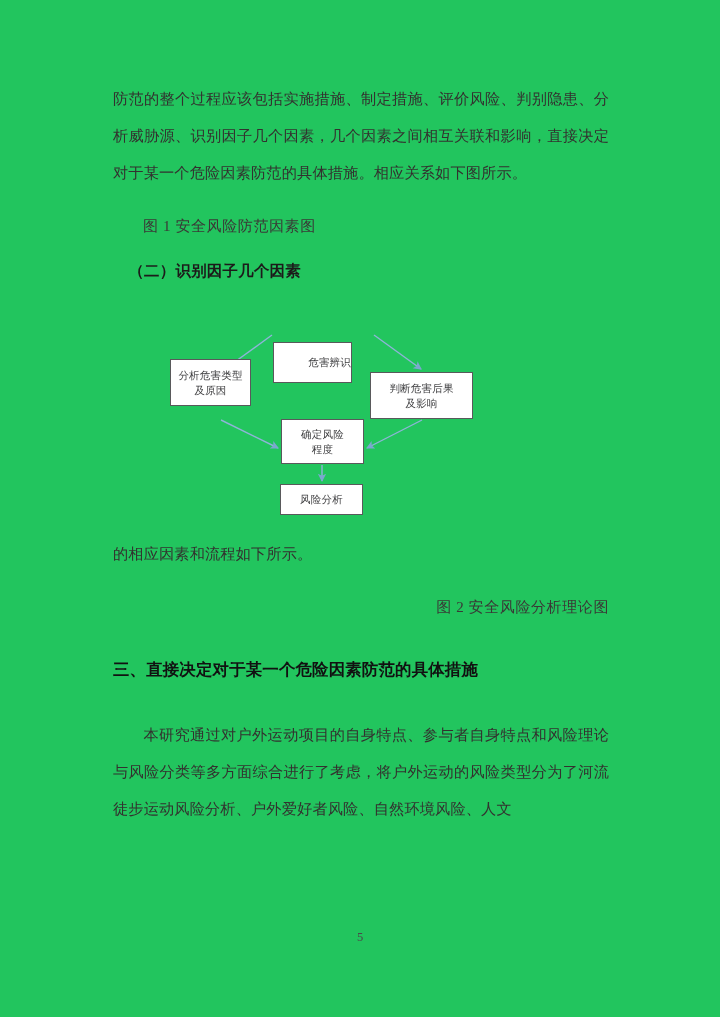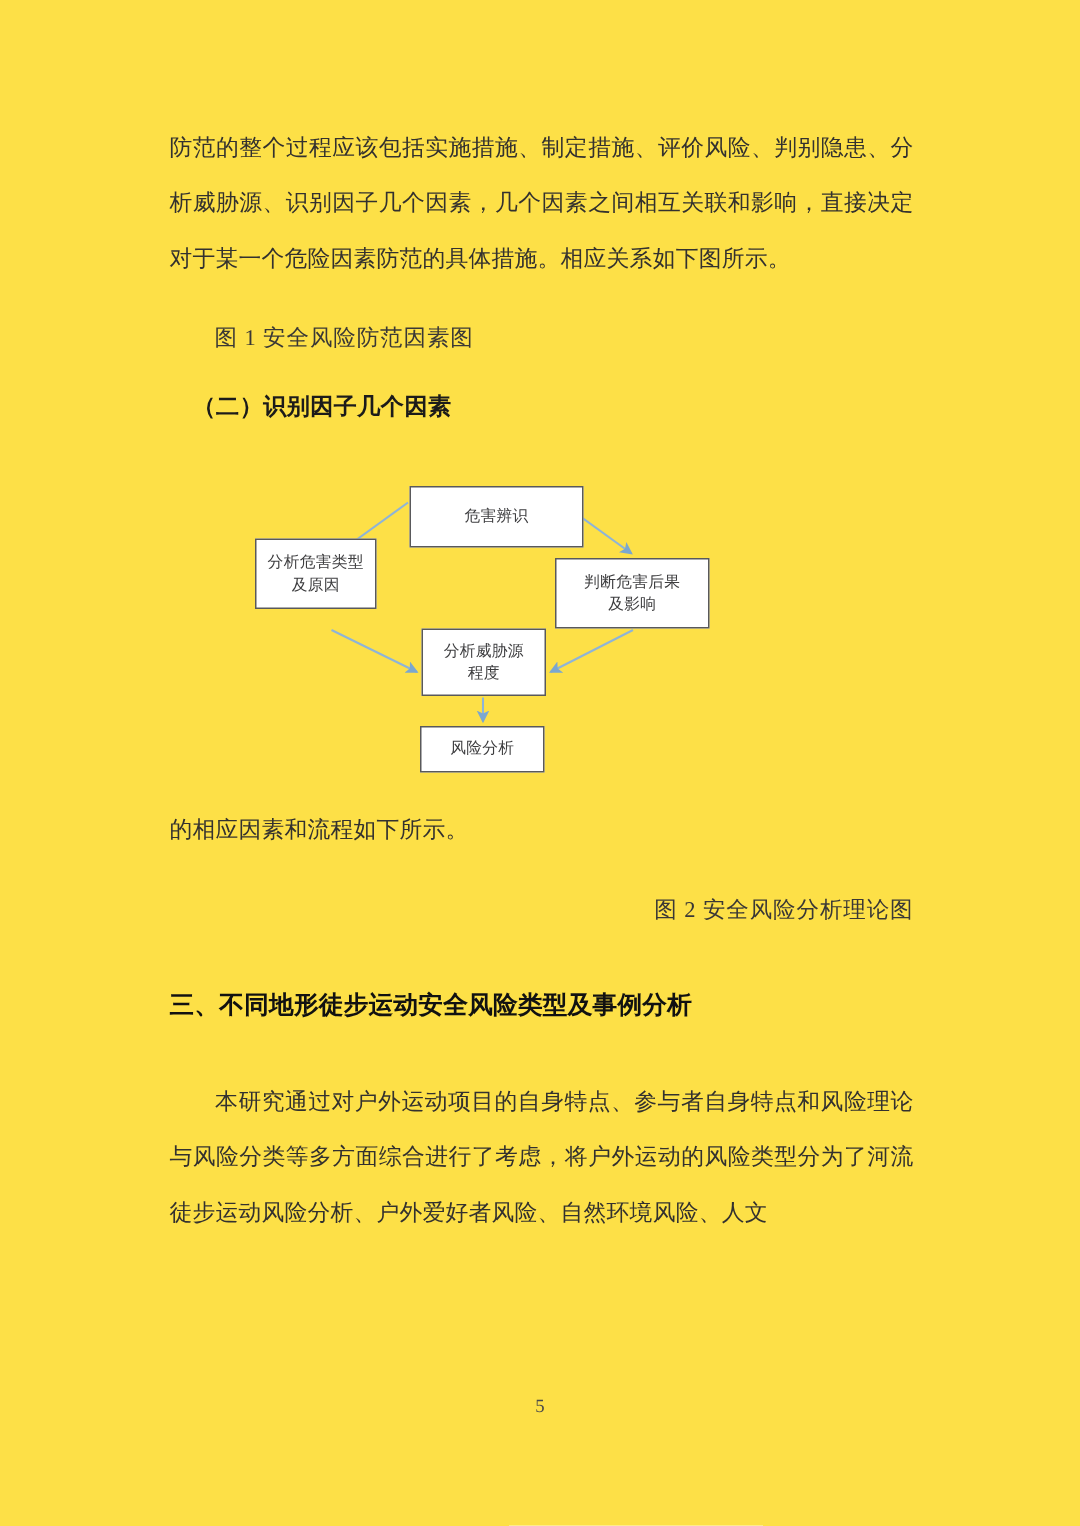--- a/index.html
+++ b/index.html
@@ -14,21 +14,21 @@
     font-family: "Liberation Serif", "DejaVu Serif", serif;
     color: #2b2b2b;
     overflow: hidden;
   }
 
   .page {
     position: absolute;
     left: 0; top: 0;
     width: 720px;
     height: 1017px;
-    background: #fde047;
+    background: #22c55e;
   }
 
   .content {
     position: absolute;
     left: 113px;
     top: 80px;
     width: 496px;
   }
 
   
@@ -96,21 +96,21 @@
     text-align: center;
     font-family: "DejaVu Sans", "Liberation Sans", sans-serif;
     font-size: 10.5px;
     line-height: 15px;
     color: #3d3d3f;
     letter-spacing: 0.2px;
   }
   .flow-box span { display: block; }
 
   
-  #box-hazard-id     { left: 160px; top:  3px;  width: 116px; height: 41px; }
+  #box-hazard-id     { left: 160px; top:  21px;  width: 79px; height: 41px; justify-content: flex-end; }
   #box-analyze-type  { left:  57px; top: 38px;  width: 81px; height: 47px; }
   #box-judge-effect  { left: 257px; top: 51px;  width: 103px; height: 47px; }
   #box-determine     { left: 168px; top: 98px;  width:  83px; height: 45px; }
   #box-risk-analysis { left: 167px; top: 163px; width:  83px; height: 31px; }
 
   
   .page-number {
     position: absolute;
     left: 0;
     top: 930px;
@@ -173,39 +173,39 @@
 
       <div class="flow-box" id="box-judge-effect">
         <div>
           <span>判断危害后果</span>
           <span>及影响</span>
         </div>
       </div>
 
       <div class="flow-box" id="box-determine">
         <div>
-          <span>分析威胁源</span>
+          <span>确定风险</span>
           <span>程度</span>
         </div>
       </div>
 
       <div class="flow-box" id="box-risk-analysis">
         <span>风险分析</span>
       </div>
     </div>
 
     <p class="body-par">的相应因素和流程如下所示。</p>
 
     <div class="spacer-md"></div>
 
     <div class="fig-caption centered">图 2 安全风险分析理论图</div>
 
     <div class="spacer-lg"></div>
 
-    <div class="heading-section">三、不同地形徒步运动安全风险类型及事例分析</div>
+    <div class="heading-section">三、直接决定对于某一个危险因素防范的具体措施</div>
 
     <div class="spacer-lg"></div>
 
     <p class="body-par indent">本研究通过对户外运动项目的自身特点、参与者自身特点和风险理论与风险分类等多方面综合进行了考虑，将户外运动的风险类型分为了河流徒步运动风险分析、户外爱好者风险、自然环境风险、人文</p>
 
   </div>
 
   <div class="page-number">5</div>
 </div>
 

